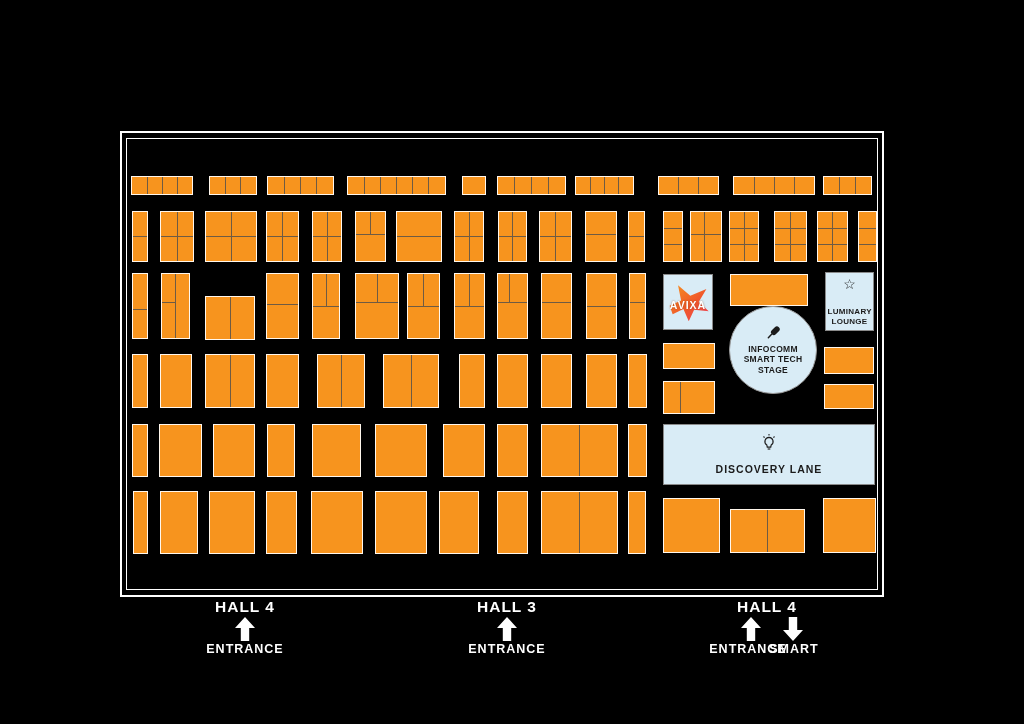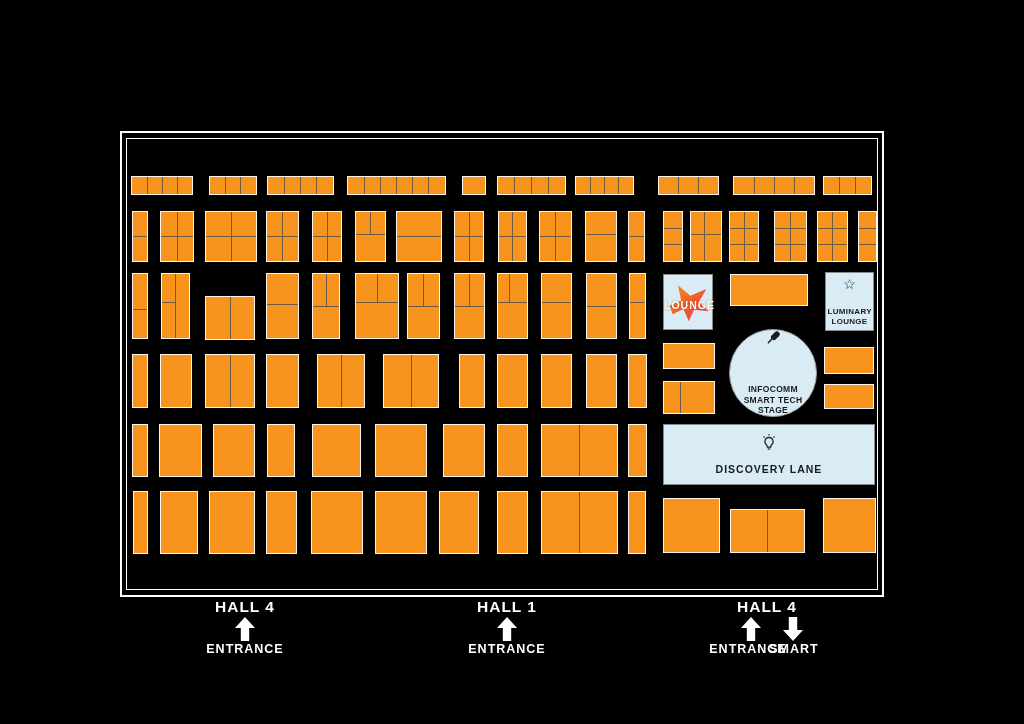--- a/index.html
+++ b/index.html
@@ -255,29 +255,29 @@
     <svg width="46" height="44" viewBox="0 0 60 56">
       <defs>
         <linearGradient id="avxg" x1="0" y1="0" x2="1" y2="1">
           <stop offset="0" stop-color="#F7941E"></stop>
           <stop offset="0.55" stop-color="#F0592B"></stop>
           <stop offset="1" stop-color="#EE3D5B"></stop>
         </linearGradient>
       </defs>
       <polygon fill="url(#avxg)" points="6,33 21,26 17,6 33,20 54,11 44,28 57,40 38,38 31,53 24,37 10,44"></polygon>
     </svg>
-    <span class="avixa-label">LOUNGE</span>
+    <span class="avixa-label">AVIXA</span>
   </div>
 
   <div class="area" style="left: 825px; top: 272px; width: 49px; height: 59px;">
     <span class="star">☆</span>
     <span class="arealabel lbl-luminary">LUMINARY LOUNGE</span>
   </div>
 
-  <div class="area circle" style="left: 729px; top: 329px; width: 88px; height: 88px; justify-content: space-between;">
+  <div class="area circle" style="left: 729px; top: 306px; width: 88px; height: 88px;">
     <svg width="16" height="16" viewBox="0 0 24 24">
       <path fill="#1b1b1b" d="M14.8 3.2a4.2 4.2 0 0 1 6 6l-4.6 4.6a4.2 4.2 0 0 1-6-6z"></path>
       <path d="M9.6 14.4 L5 19" stroke="#1b1b1b" stroke-width="2.2" fill="none" stroke-linecap="round"></path>
     </svg>
     <span class="arealabel lbl-stage">INFOCOMM SMART TECH STAGE</span>
   </div>
 
   <div class="area" style="left: 663px; top: 424px; width: 212px; height: 61px;">
     <svg width="20" height="20" viewBox="0 0 24 24">
       <path fill="none" stroke="#1b1b1b" stroke-width="1.4" d="M12 5.2a5 5 0 0 1 2.6 9.2l-.5 2.6h-4.2l-.5-2.6A5 5 0 0 1 12 5.2z"></path>
@@ -290,21 +290,21 @@
   </div>
 
   <div id="footer-layer">
       <div class="hall-label" style="left: 175px; top: 598px;">HALL 4</div>
       <div class="gate-arrow" style="left: 234px; top: 616px;">
         <svg width="22" height="26" viewBox="0 0 22 26">
           <path fill="#fff" d="M11 1 L21 12 H15.2 V25 H6.8 V12 H1 Z"></path>
         </svg>
       </div>
       <div class="gate-label" style="left: 190px; top: 642px;">ENTRANCE</div>
-      <div class="hall-label" style="left: 437px; top: 598px;">HALL 1</div>
+      <div class="hall-label" style="left: 437px; top: 598px;">HALL 3</div>
       <div class="gate-arrow" style="left: 496px; top: 616px;">
         <svg width="22" height="26" viewBox="0 0 22 26">
           <path fill="#fff" d="M11 1 L21 12 H15.2 V25 H6.8 V12 H1 Z"></path>
         </svg>
       </div>
       <div class="gate-label" style="left: 452px; top: 642px;">ENTRANCE</div>
       <div class="hall-label" style="left: 697px; top: 598px;">HALL 4</div>
       <div class="gate-arrow" style="left: 740px; top: 616px;">
         <svg width="22" height="26" viewBox="0 0 22 26">
           <path fill="#fff" d="M11 1 L21 12 H15.2 V25 H6.8 V12 H1 Z"></path>

